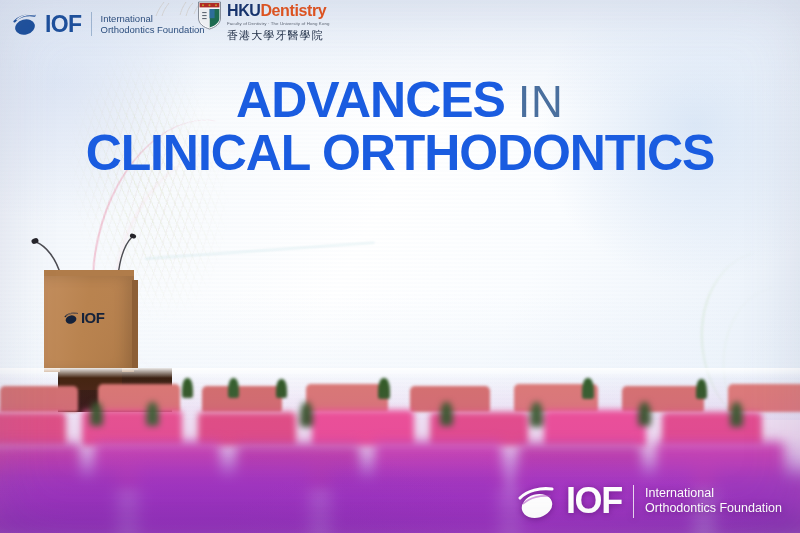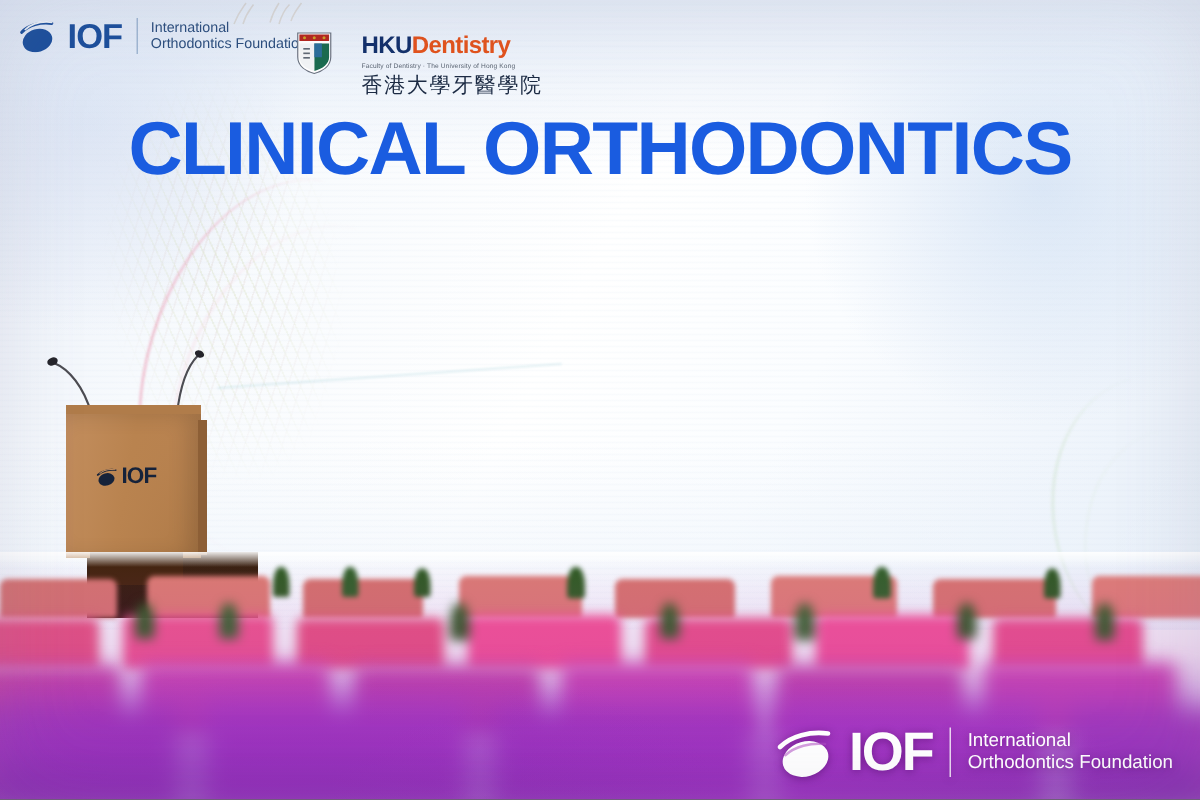--- a/index.html
+++ b/index.html
@@ -80,28 +80,28 @@
 
   
   .logo-bar{position:absolute;left:0;top:0;width:800px;height:46px;}
 
   .iof-top{position:absolute;left:12px;top:12px;display:flex;align-items:center;gap:7px;}
   .iof-mark{width:26px;height:22px;flex:none;}
   .iof-word{font-weight:bold;font-size:23px;letter-spacing:-.6px;color:#1b4f9c;line-height:1;}
   .iof-div{width:1px;height:24px;background:#9fb6d2;margin:0 2px;}
   .iof-sub{font-size:9.5px;line-height:11.4px;color:#2b4e7e;max-width:110px;}
 
-  .hku{position:absolute;left:197px;top:20px;display:flex;align-items:flex-start;gap:19px;}
+  .hku{position:absolute;left:197px;top:0;display:flex;align-items:flex-start;gap:5px;}
   .crest{width:25px;height:30px;flex:none;}
   .hku-txt{padding-top:3px;}
   .hku-row1{font-size:16px;font-weight:bold;letter-spacing:-.4px;line-height:1;}
   .hku-blue{color:#12306b;}
   .hku-orange{color:#e2521c;}
   .hku-row2{font-size:4.4px;color:#5a6472;letter-spacing:.1px;margin-top:1.6px;}
-  .hku-row3{font-size:14px;color:#1c2b44;letter-spacing:1.1px;margin-top:2px;font-family:"DejaVu Sans",sans-serif;}
+  .hku-row3{font-size:11px;color:#1c2b44;letter-spacing:1.1px;margin-top:2px;font-family:"DejaVu Sans",sans-serif;}
 
   
   .scribble{position:absolute;left:150px;top:0px;width:60px;height:18px;opacity:.5;}
 
   
   .headline{position:absolute;left:0;top:74px;width:800px;text-align:center;}
   .line1{
     font-size:50px;font-weight:bold;letter-spacing:-1px;line-height:53px;
     color:#1a5ce0;white-space:nowrap;
   }
@@ -261,20 +261,21 @@
       </svg>
       <div class="hku-txt">
         <div class="hku-row1"><span class="hku-blue">HKU</span><span class="hku-orange">Dentistry</span></div>
         <div class="hku-row2">Faculty of Dentistry · The University of Hong Kong</div>
         <div class="hku-row3">香港大學牙醫學院</div>
       </div>
     </div>
   </div>
 
   <div class="headline">
+    <div class="line1"><span>ADVANCES</span> <span class="thin">IN</span></div>
     <div class="line2">CLINICAL ORTHODONTICS</div>
   </div>
 
   <div class="stage-dark"></div>
 
   <svg class="mic" style="left:28px;top:236px;width:40px;height:42px;" viewBox="0 0 40 42">
     <path d="M8 6 C18 10 28 22 33 40" stroke="#4c4c52" stroke-width="1.5" fill="none"></path>
     <ellipse cx="7" cy="5" rx="3.6" ry="2.6" fill="#24242a" transform="rotate(-22 7 5)"></ellipse>
   </svg>
   <svg class="mic" style="left:108px;top:232px;width:34px;height:46px;" viewBox="0 0 34 46">

